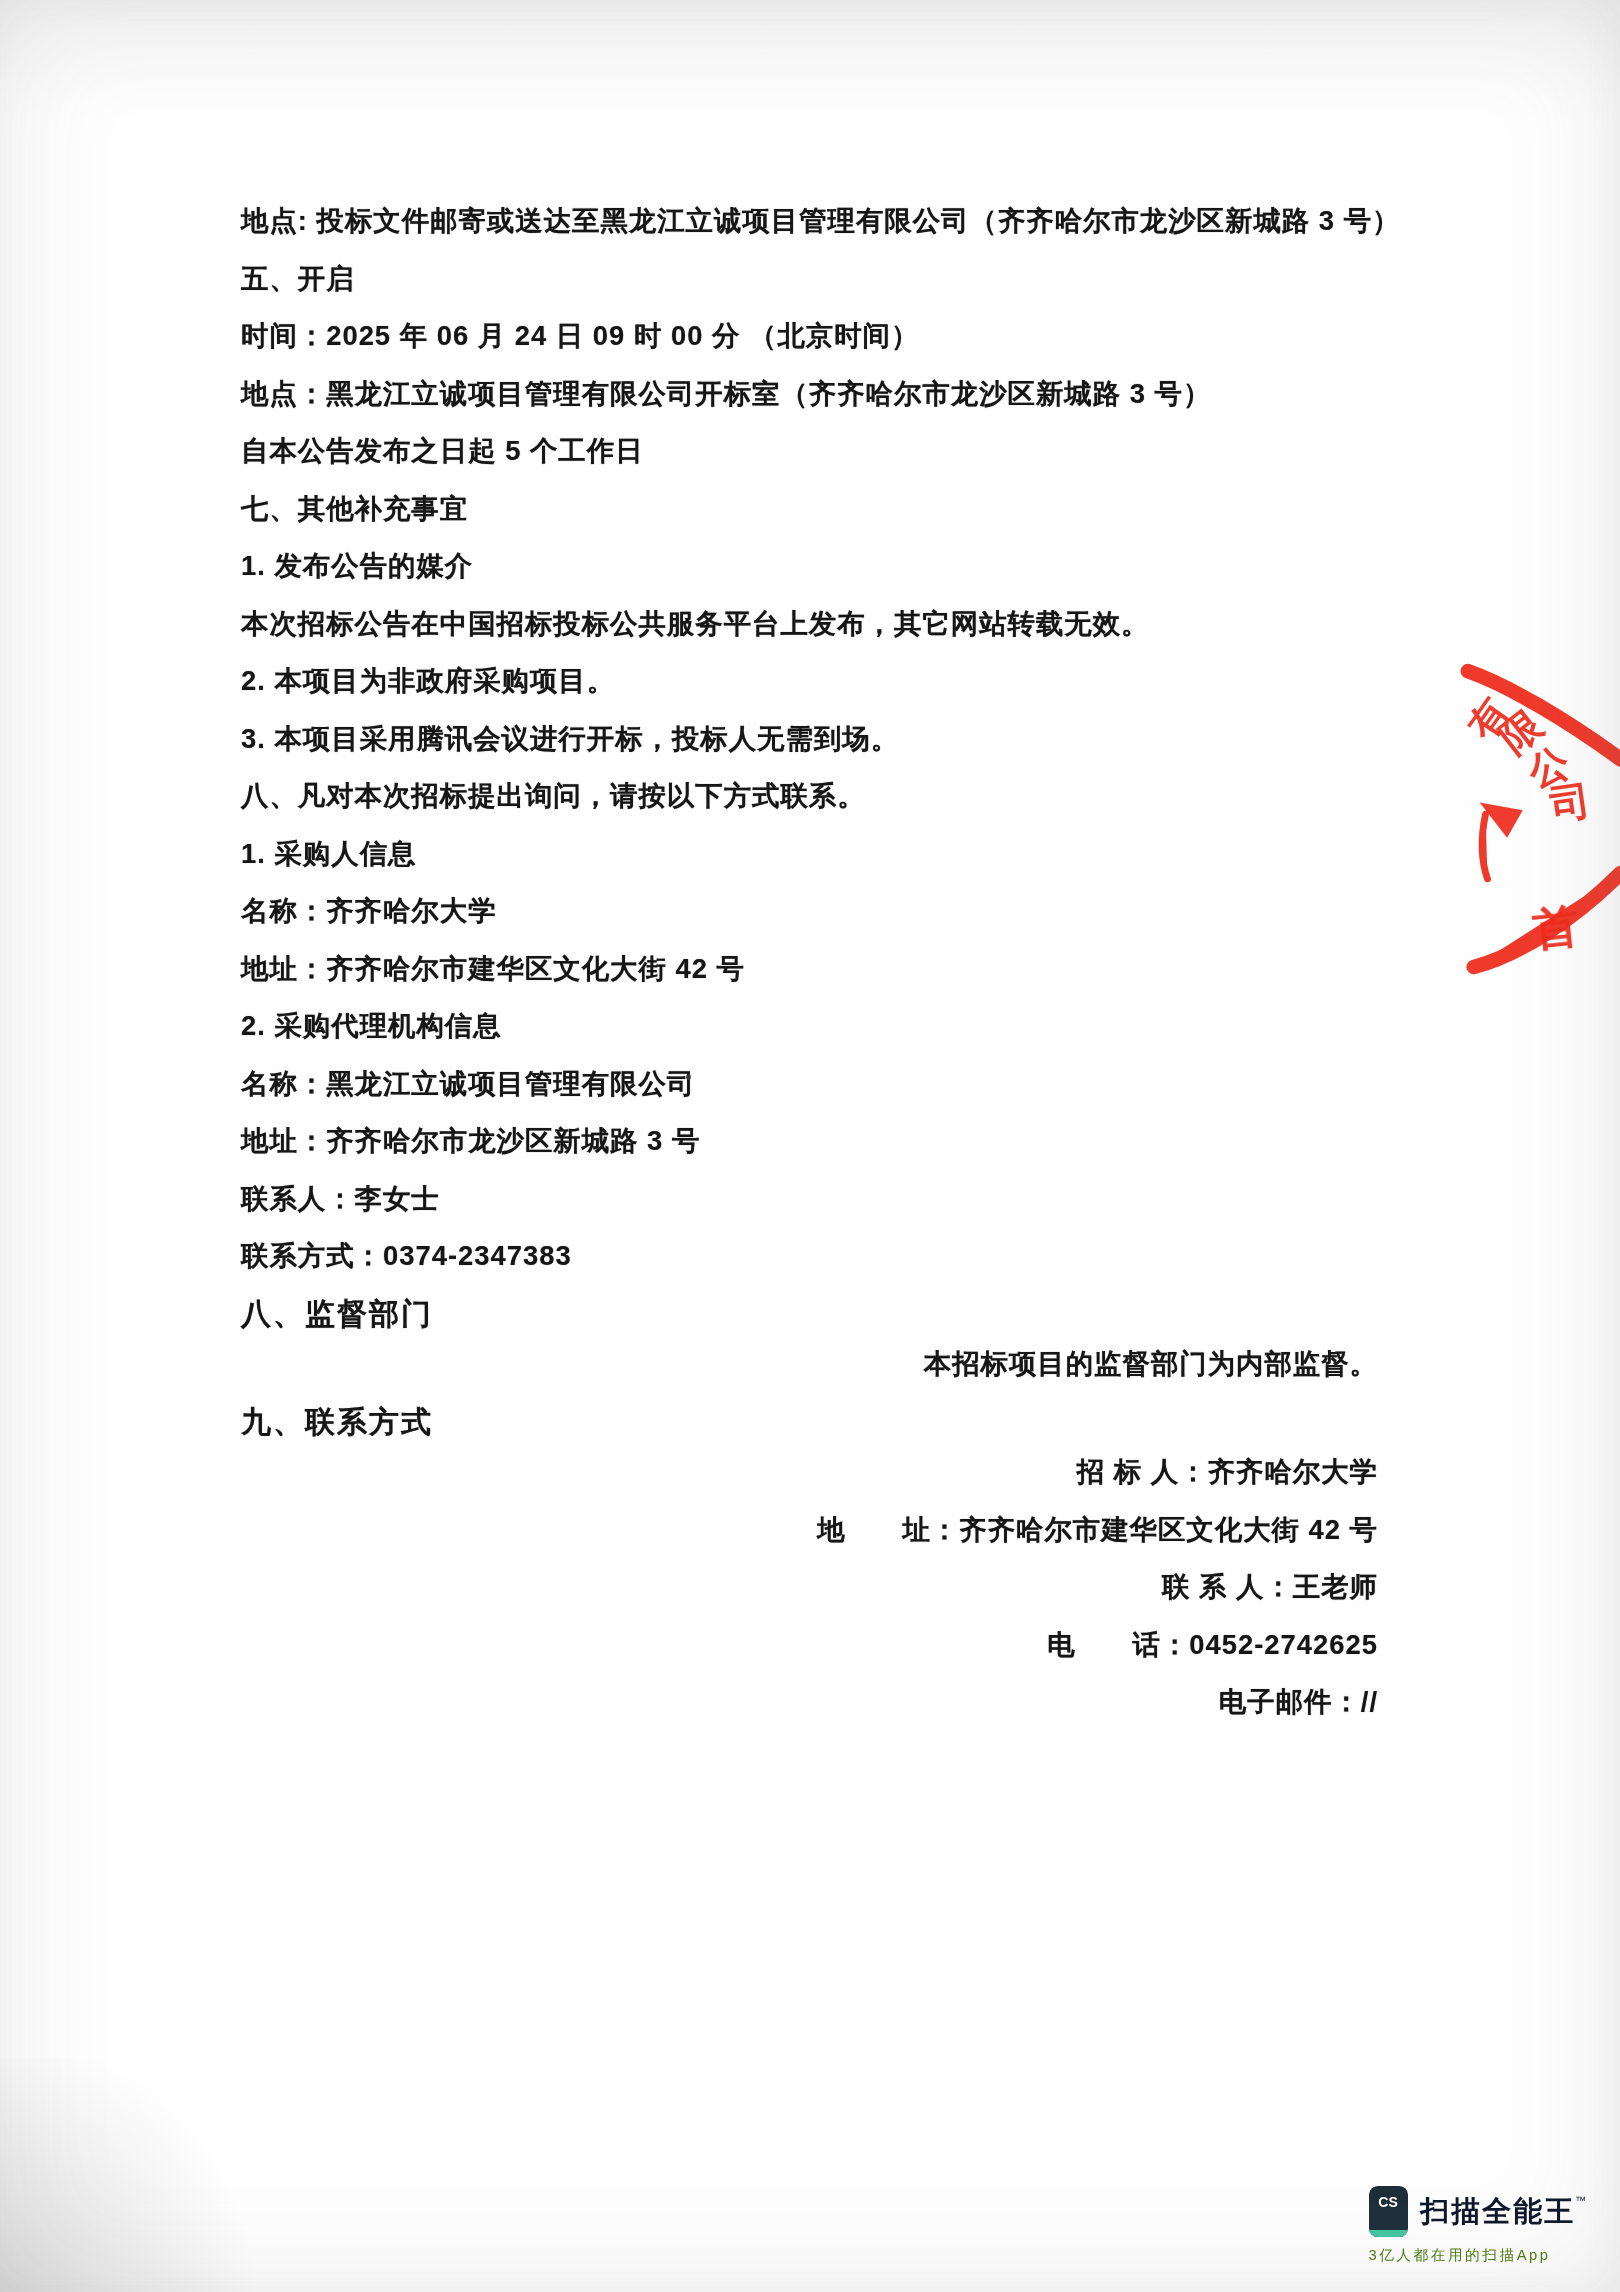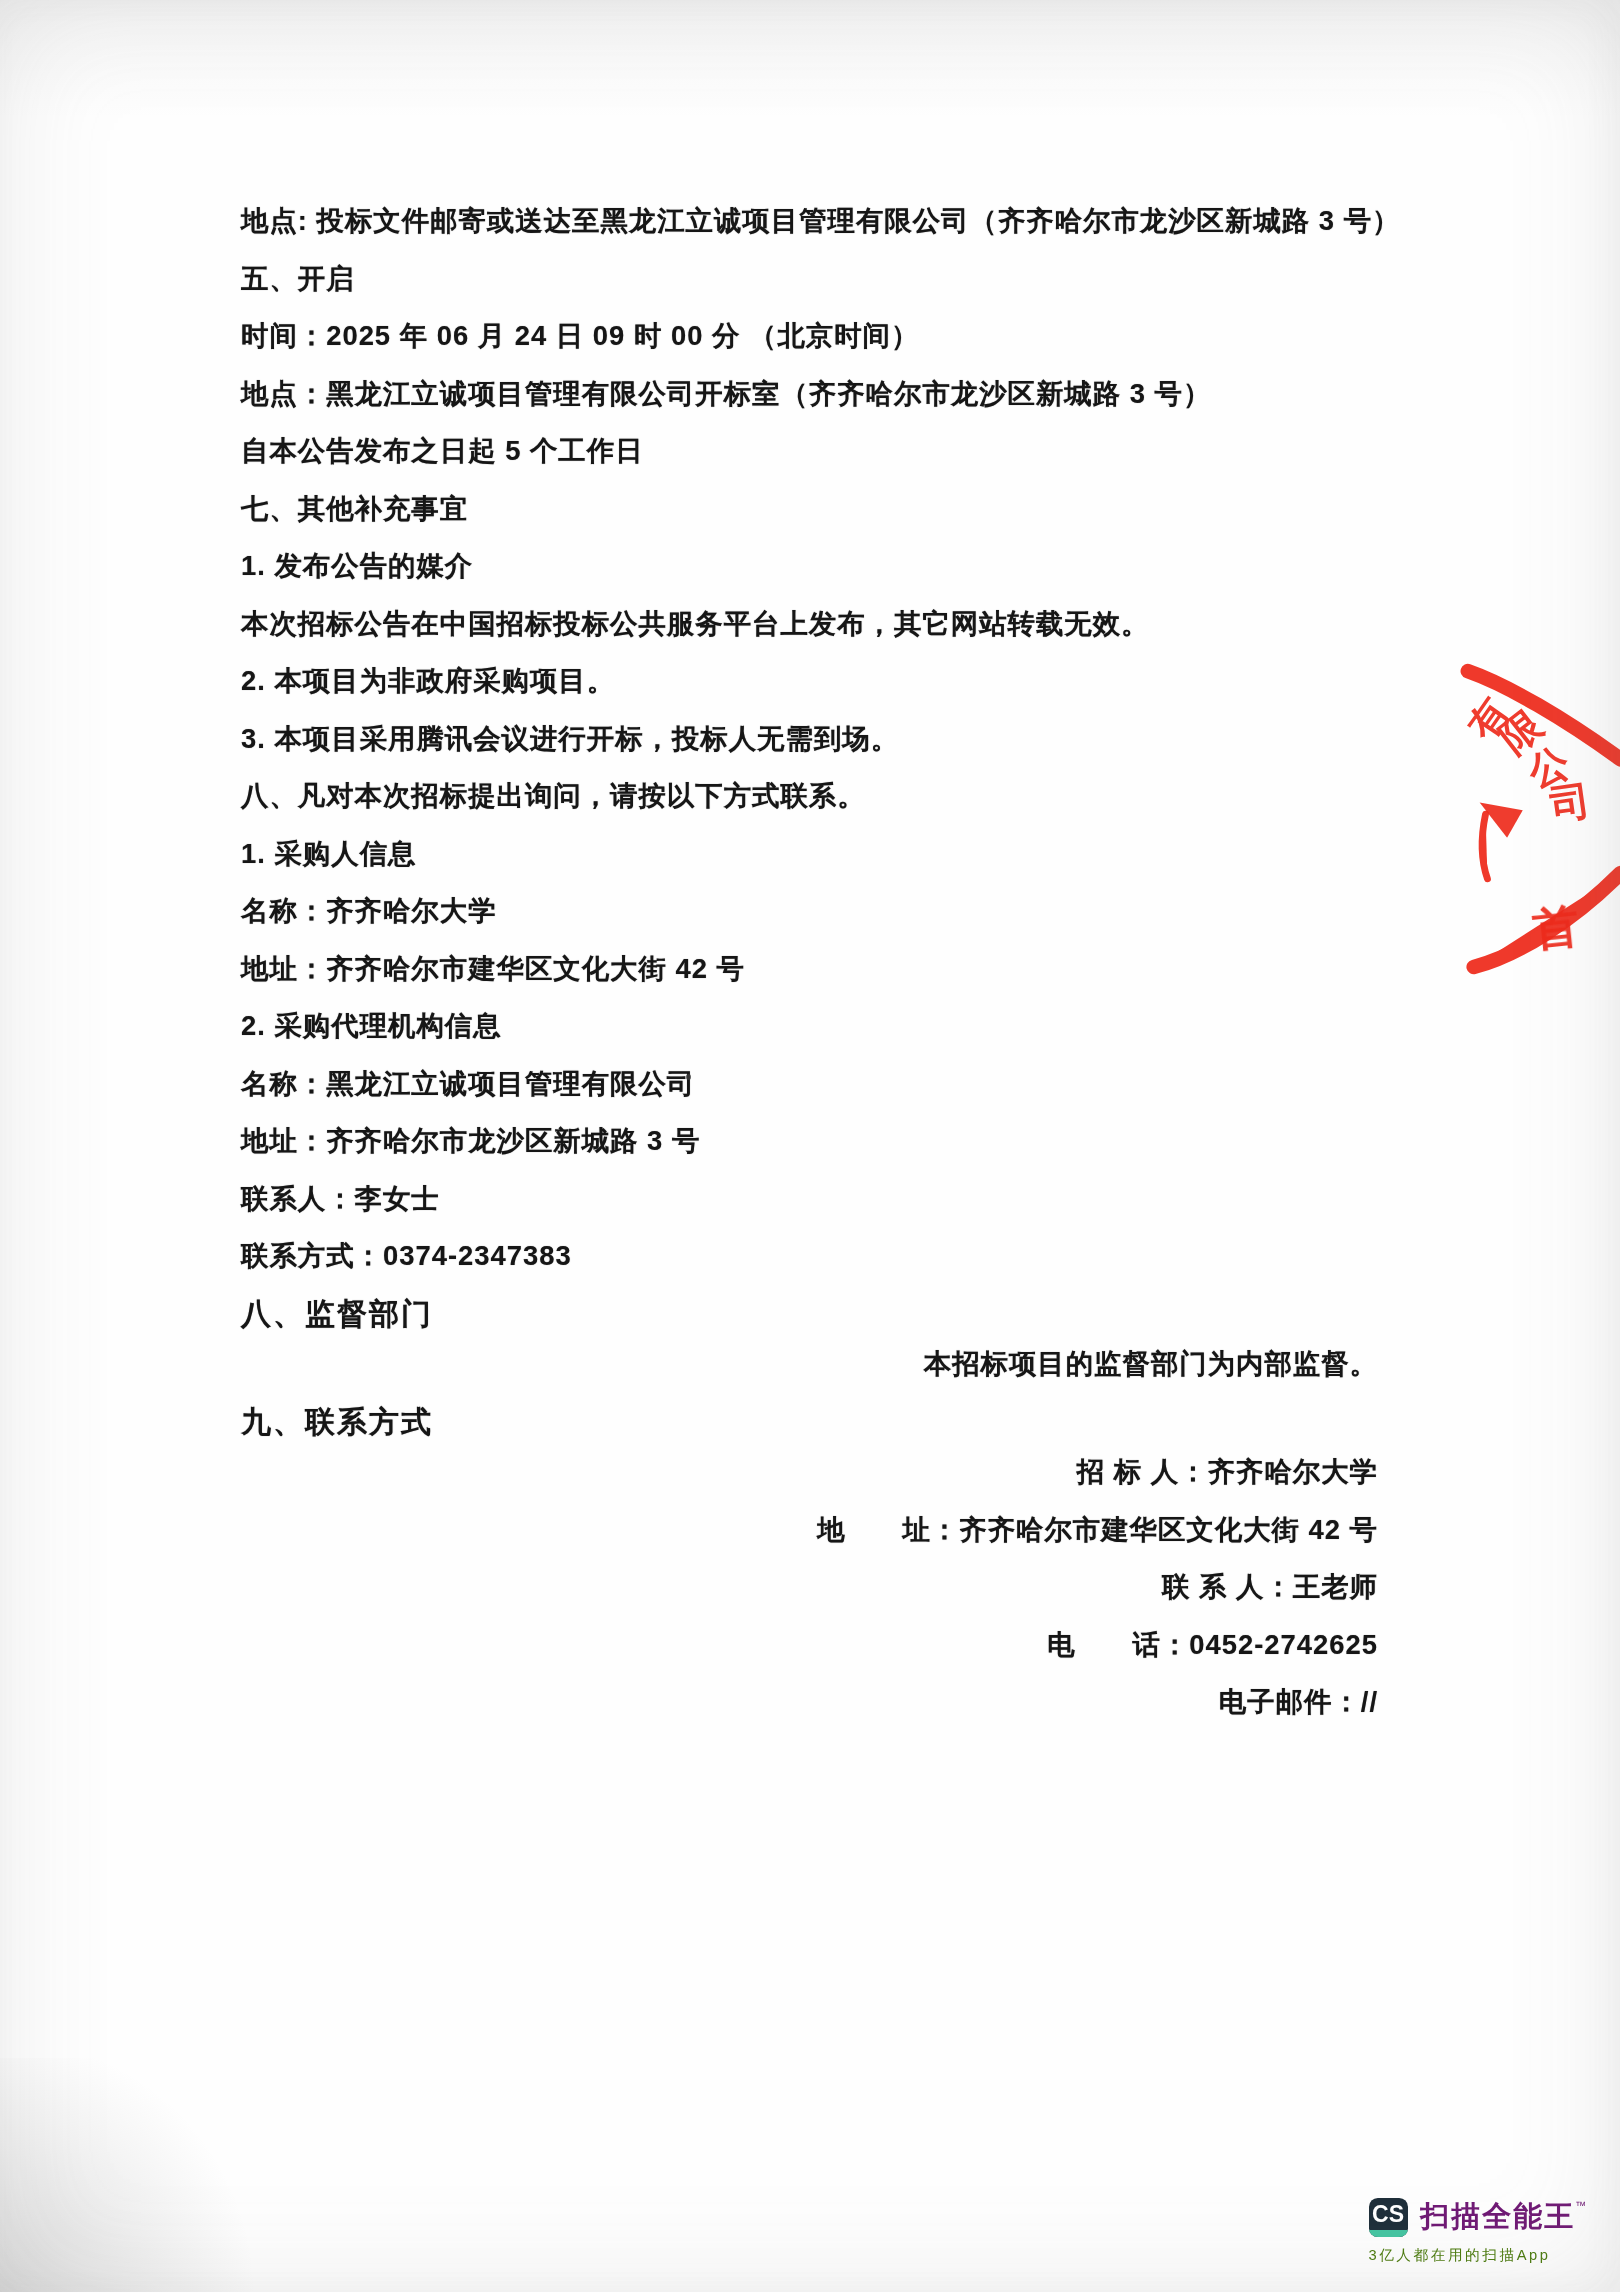--- a/index.html
+++ b/index.html
@@ -58,23 +58,23 @@
   }
   .stamp svg{display:block;}
 
   
   .watermark{
     position:absolute;right:32px;bottom:28px;
     display:flex;flex-direction:column;align-items:flex-start;
   }
   .wm-row{display:flex;align-items:center;}
   .cs-logo{
-    position:relative;width:39px;height:39px;border-radius:8.8px;overflow:hidden;
+    position:relative;width:39px;height:51px;border-radius:8.8px;overflow:hidden;
     display:flex;align-items:flex-start;justify-content:center;
-    font-weight:800;font-size:23px;color:#ffffff;
+    font-weight:800;font-size:14px;color:#ffffff;
     line-height:32px;
   }
   .cs-strip{position:absolute;left:0;bottom:0;width:100%;height:6.9px;}
   .wm-name{
     margin-left:12.7px;font-size:29px;font-weight:700;letter-spacing:2px;
     display:flex;align-items:flex-start;
   }
   .wm-name sup{font-size:10.8px;font-weight:400;margin-top:2px;}
   .wm-tagline{
     margin-top:8.8px;font-size:14.7px;letter-spacing:2.5px;font-weight:500;
@@ -137,21 +137,21 @@
       </g>
     </svg>
   </div>
 
   <div class="watermark">
     <div class="wm-row">
       <div class="cs-logo" title="扫描全能王" style="background: rgb(31, 47, 58);">
         <span>CS</span>
         <div class="cs-strip" style="background: rgb(69, 197, 162);"></div>
       </div>
-      <div class="wm-name" style="color: #701a75;">
+      <div class="wm-name" style="color: #0f172a;">
         <span>扫描全能王</span>
           <sup>™</sup>
       </div>
     </div>
     <div class="wm-tagline" style="color: #4d7c0f;">3亿人都在用的扫描App</div>
   </div>
 
 </div>
 
 

